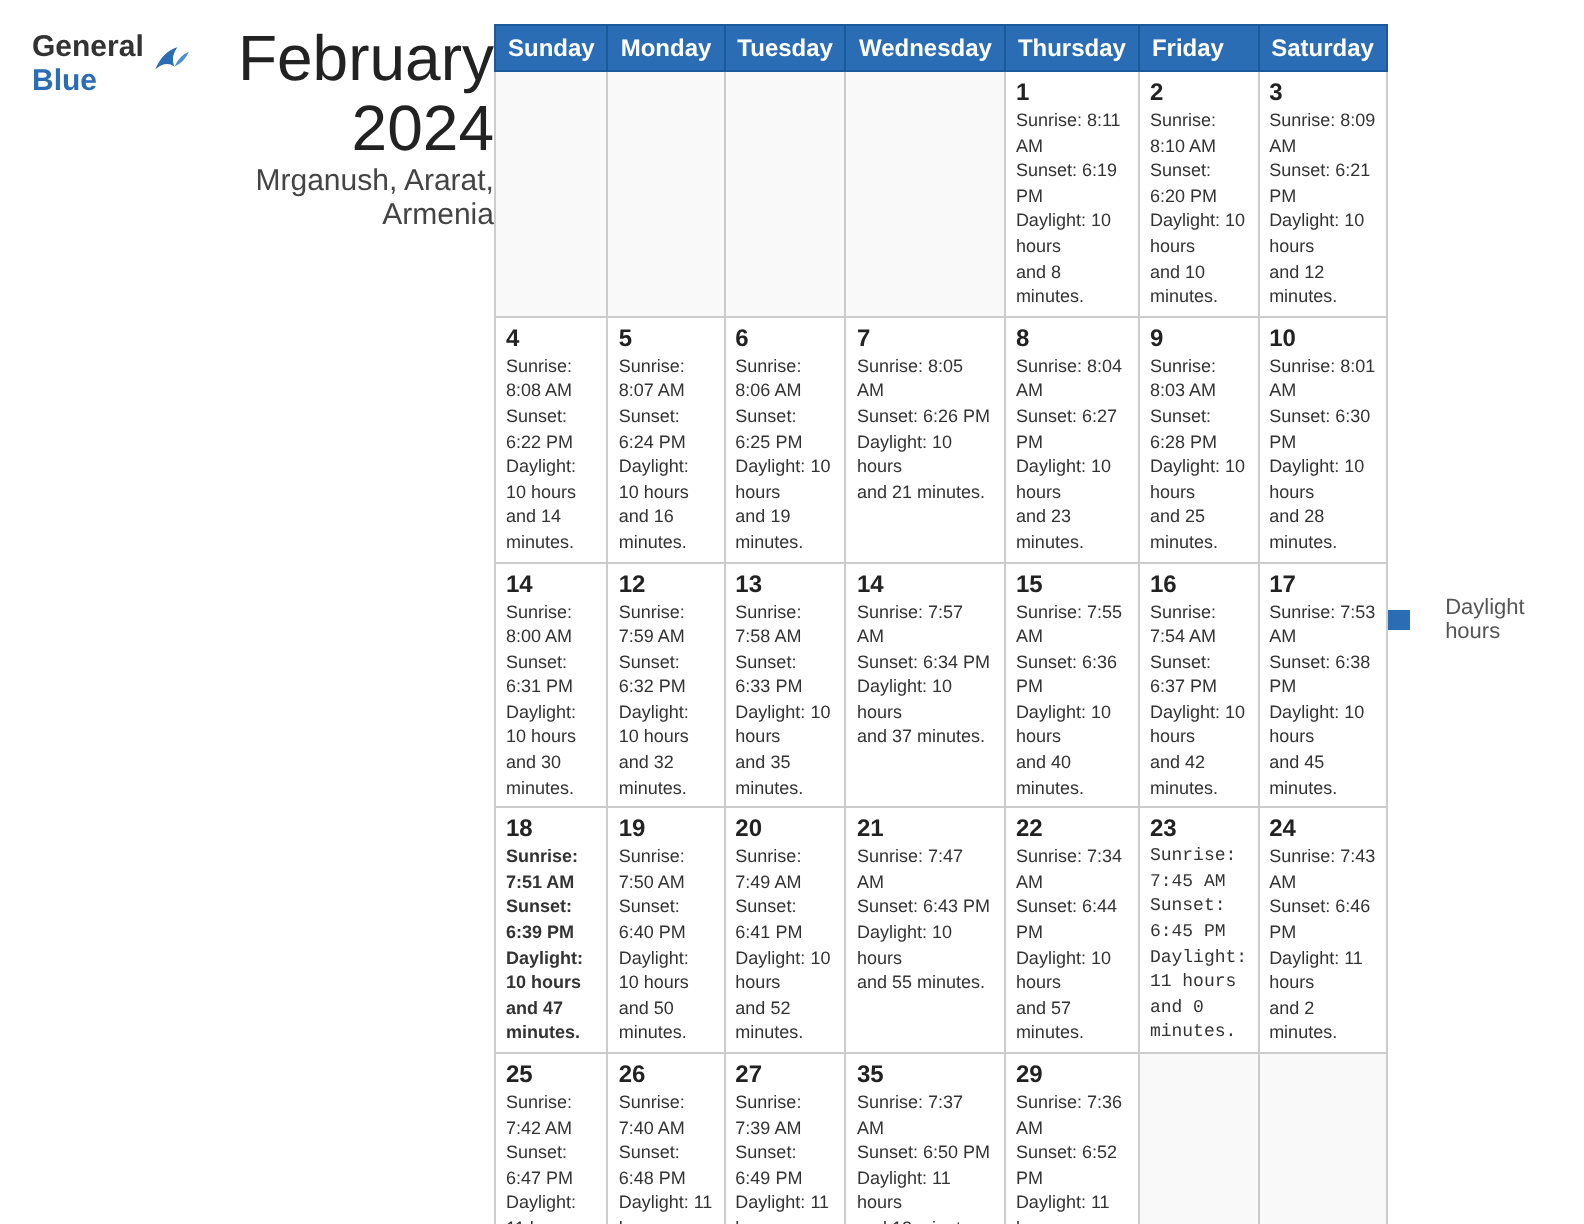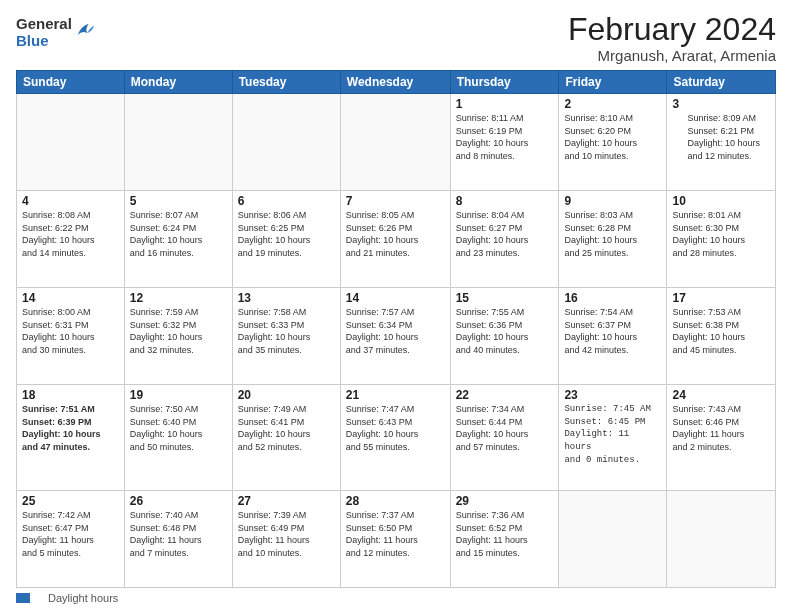--- a/index.html
+++ b/index.html
@@ -8,21 +8,20 @@
       background: #fff;
       width: 792px;
       height: 612px;
       overflow: hidden;
     }
     .page {
       width: 792px;
       height: 612px;
       padding: 12px 16px 8px 16px;
       display: flex;
-      flex-direction: column;
       border-radius: 20px;
     }
     .top-section {
       display: flex;
       align-items: flex-start;
       margin-bottom: 6px;
     }
     .logo {
       display: flex;
       align-items: center;
@@ -168,21 +167,21 @@
           </td>
           <td>
             <span class="day-num">2</span>
             <div class="day-info" style="white-space: pre-line;">Sunrise: 8:10 AM
 Sunset: 6:20 PM
 Daylight: 10 hours
 and 10 minutes.</div>
           </td>
           <td>
             <span class="day-num">3</span>
-            <div class="day-info" style="white-space: pre-line; margin-left: 15px;">Sunrise: 8:09 AM
+            <div class="day-info" style="white-space: pre-line;">Sunrise: 8:09 AM
 Sunset: 6:21 PM
 Daylight: 10 hours
 and 12 minutes.</div>
           </td>
         </tr>
         <tr>
           <td>
             <span class="day-num">4</span>
             <div class="day-info" style="white-space: pre-line;">Sunrise: 8:08 AM
 Sunset: 6:22 PM
@@ -350,21 +349,21 @@
 and 7 minutes.</div>
           </td>
           <td>
             <span class="day-num">27</span>
             <div class="day-info" style="white-space: pre-line;">Sunrise: 7:39 AM
 Sunset: 6:49 PM
 Daylight: 11 hours
 and 10 minutes.</div>
           </td>
           <td>
-            <span class="day-num">28</span>
+            <span class="day-num">35</span>
             <div class="day-info" style="white-space: pre-line;">Sunrise: 7:37 AM
 Sunset: 6:50 PM
 Daylight: 11 hours
 and 12 minutes.</div>
           </td>
           <td>
             <span class="day-num">29</span>
             <div class="day-info" style="white-space: pre-line;">Sunrise: 7:36 AM
 Sunset: 6:52 PM
 Daylight: 11 hours

